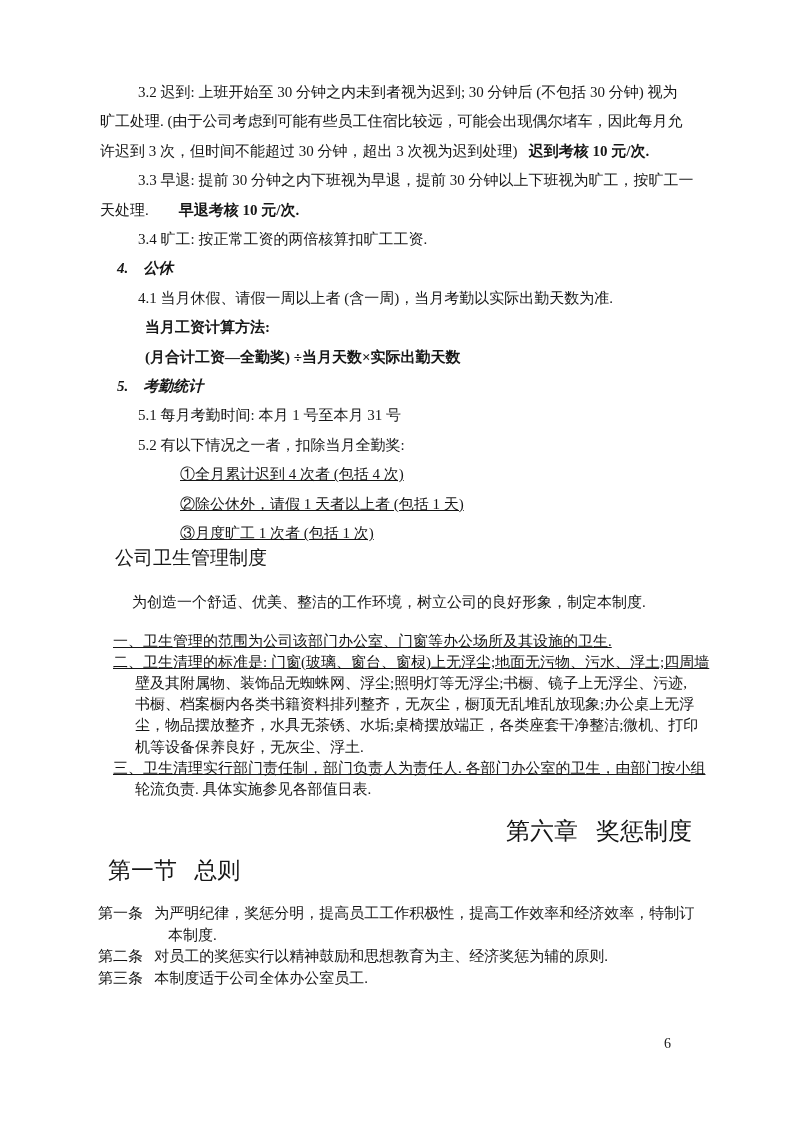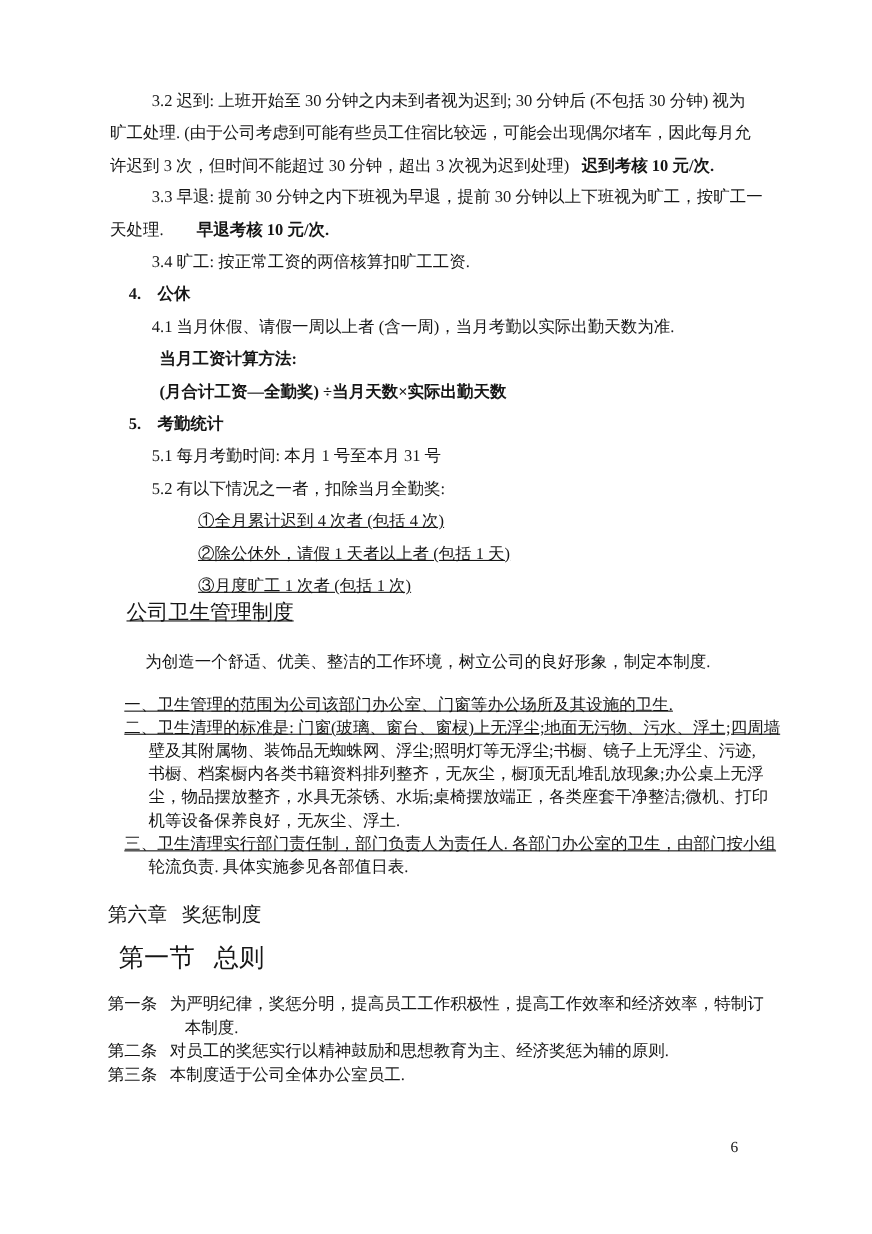--- a/index.html
+++ b/index.html
@@ -18,31 +18,31 @@
   .blk{white-space:pre;}
   .ln{white-space:pre;}
   .bold{font-weight:700;}
 
   
   .blk-a  {line-height:29.4px;}
   .blk-b  {line-height:22.5px;margin-top:-10px;}
   .blk-ht {line-height:26px;margin-top:-4px;font-size:19px;}
   .blk-hi {line-height:23px;margin-top:20px;}
   .blk-hr {line-height:21.2px;margin-top:17px;}
-  .blk-ch {line-height:26px;margin-top:18px;font-size:18px;text-align:left;}
+  .blk-ch {line-height:26px;margin-top:18px;font-size:24px;text-align:right;}
   .blk-sec{line-height:24px;margin-top:15px;font-size:23px;}
   .blk-gen{line-height:21.5px;margin-top:20px;}
 
   
   .pl0 {padding-left:0;}
   .pl2 {padding-left:2px;}
   .pl10{padding-left:10px;}
   .pl15{padding-left:15px;text-decoration:underline;}
-  .pl17{padding-left:17px;text-decoration:underline;}
-  .pl19{padding-left:19px;}
+  .pl17{padding-left:17px;}
+  .pl19{padding-left:19px;font-style:italic;}
   .pl34{padding-left:34px;}
   .pl37{padding-left:37px;}
   .pl40{padding-left:40px;}
   .pl47{padding-left:47px;}
   .pl70{padding-left:70px;}
   .pl82{padding-left:82px;text-decoration:underline;}
 
   .footer{
     position:absolute;left:664px;top:1036px;
     font-size:14px;color:#161616;

